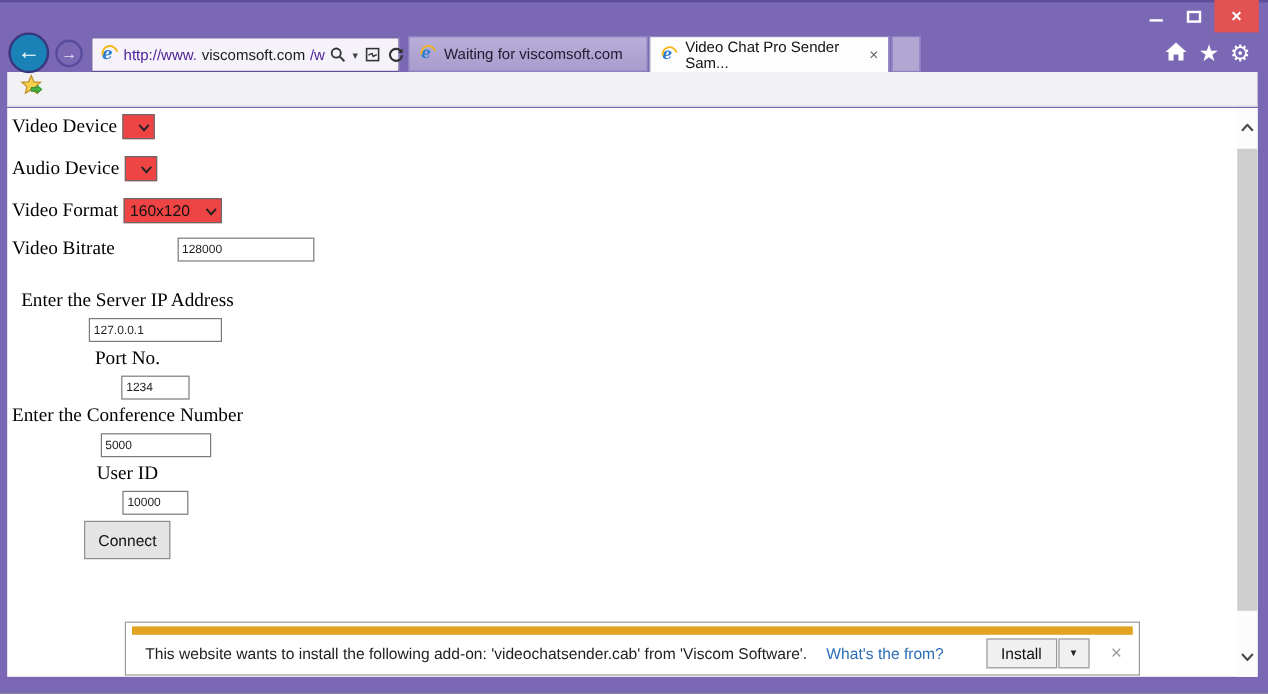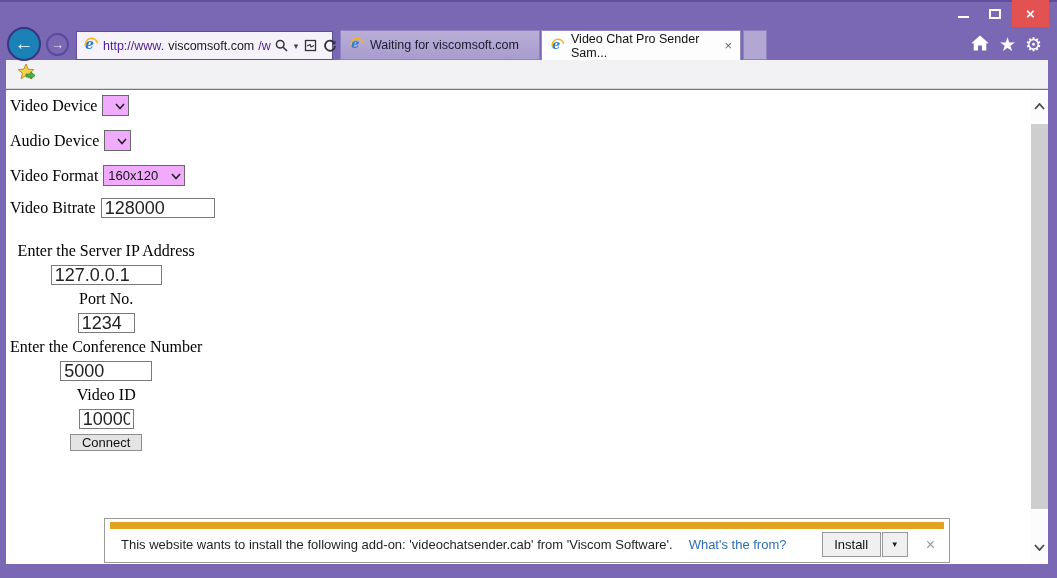--- a/index.html
+++ b/index.html
@@ -62,30 +62,30 @@
   }
 
   
   .content {
     position:absolute; left:6px; top:90px; width:1042px; height:474px;
     background:#fff;
   }
   .row { position:absolute; left:4px; display:flex; align-items:center; gap:5px; }
   .lbl { font-family:"Liberation Serif", "DejaVu Serif", serif; font-size:16px; color:#000; white-space:nowrap; }
   .sel {
-    height:21px; border:1px solid #696969; background:#f0abfc; display:flex; align-items:center;
+    height:21px; border:1px solid #696969; background:#ef4444; display:flex; align-items:center;
     font-size:13px; color:#111; padding:0 3px 0 4px; gap:4px;
   }
   .sel .chev { margin-left:auto; }
   .txt {
     height:20px; border:1px solid #7a7a7a; background:#fff; font-family:"Liberation Sans",sans-serif;
-    font-size:18px; color:#222; padding:0 3px;
+    font-size:10px; color:#222; padding:0 3px;margin-left:47px;
   }
   .btn-connect {
-    height:17px; padding:0 11px; background:#e4e4e4; border:1px solid #8e8e8e;
+    height:32px; padding:0 11px; background:#e4e4e4; border:1px solid #8e8e8e;
     font-family:"Liberation Sans",sans-serif; font-size:13px; color:#111;
   }
 
   
   .scrollbar { position:absolute; right:0; top:0; width:17px; height:474px; background:#fcfcfc; }
   .scroll-arrow { position:absolute; left:0; width:17px; height:17px; display:flex; align-items:center; justify-content:center; }
   .scroll-up { top:8px; } .scroll-down { bottom:8px; }
   .scroll-thumb { position:absolute; left:0; top:34px; width:17px; height:385px; background:#cecece; }
 
   
@@ -235,21 +235,21 @@
       <input class="txt" style="width: 114px;" value="128000">
     </div>
 
     <div class="row" style="top:152px;flex-direction:column;">
       <span class="lbl">Enter the Server IP Address</span>
       <input class="txt" style="width: 111px;" value="127.0.0.1">
       <span class="lbl">Port No.</span>
       <input class="txt" style="width: 57px;" value="1234">
       <span class="lbl">Enter the Conference Number</span>
       <input class="txt" style="width: 92px;" value="5000">
-      <span class="lbl">Video ID</span>
+      <span class="lbl">User ID</span>
       <input class="txt" style="width: 55px;" value="10000">
       <button class="btn-connect">Connect</button>
     </div>
 
     <div class="scrollbar">
       <div class="scroll-arrow scroll-up">
         <svg width="11" height="7" viewBox="0 0 11 7">
             <path d="M1 6 L5.5 1 L10 6" stroke="#4a4a4a" stroke-width="1.8" fill="none"></path>
           </svg>
       </div>

